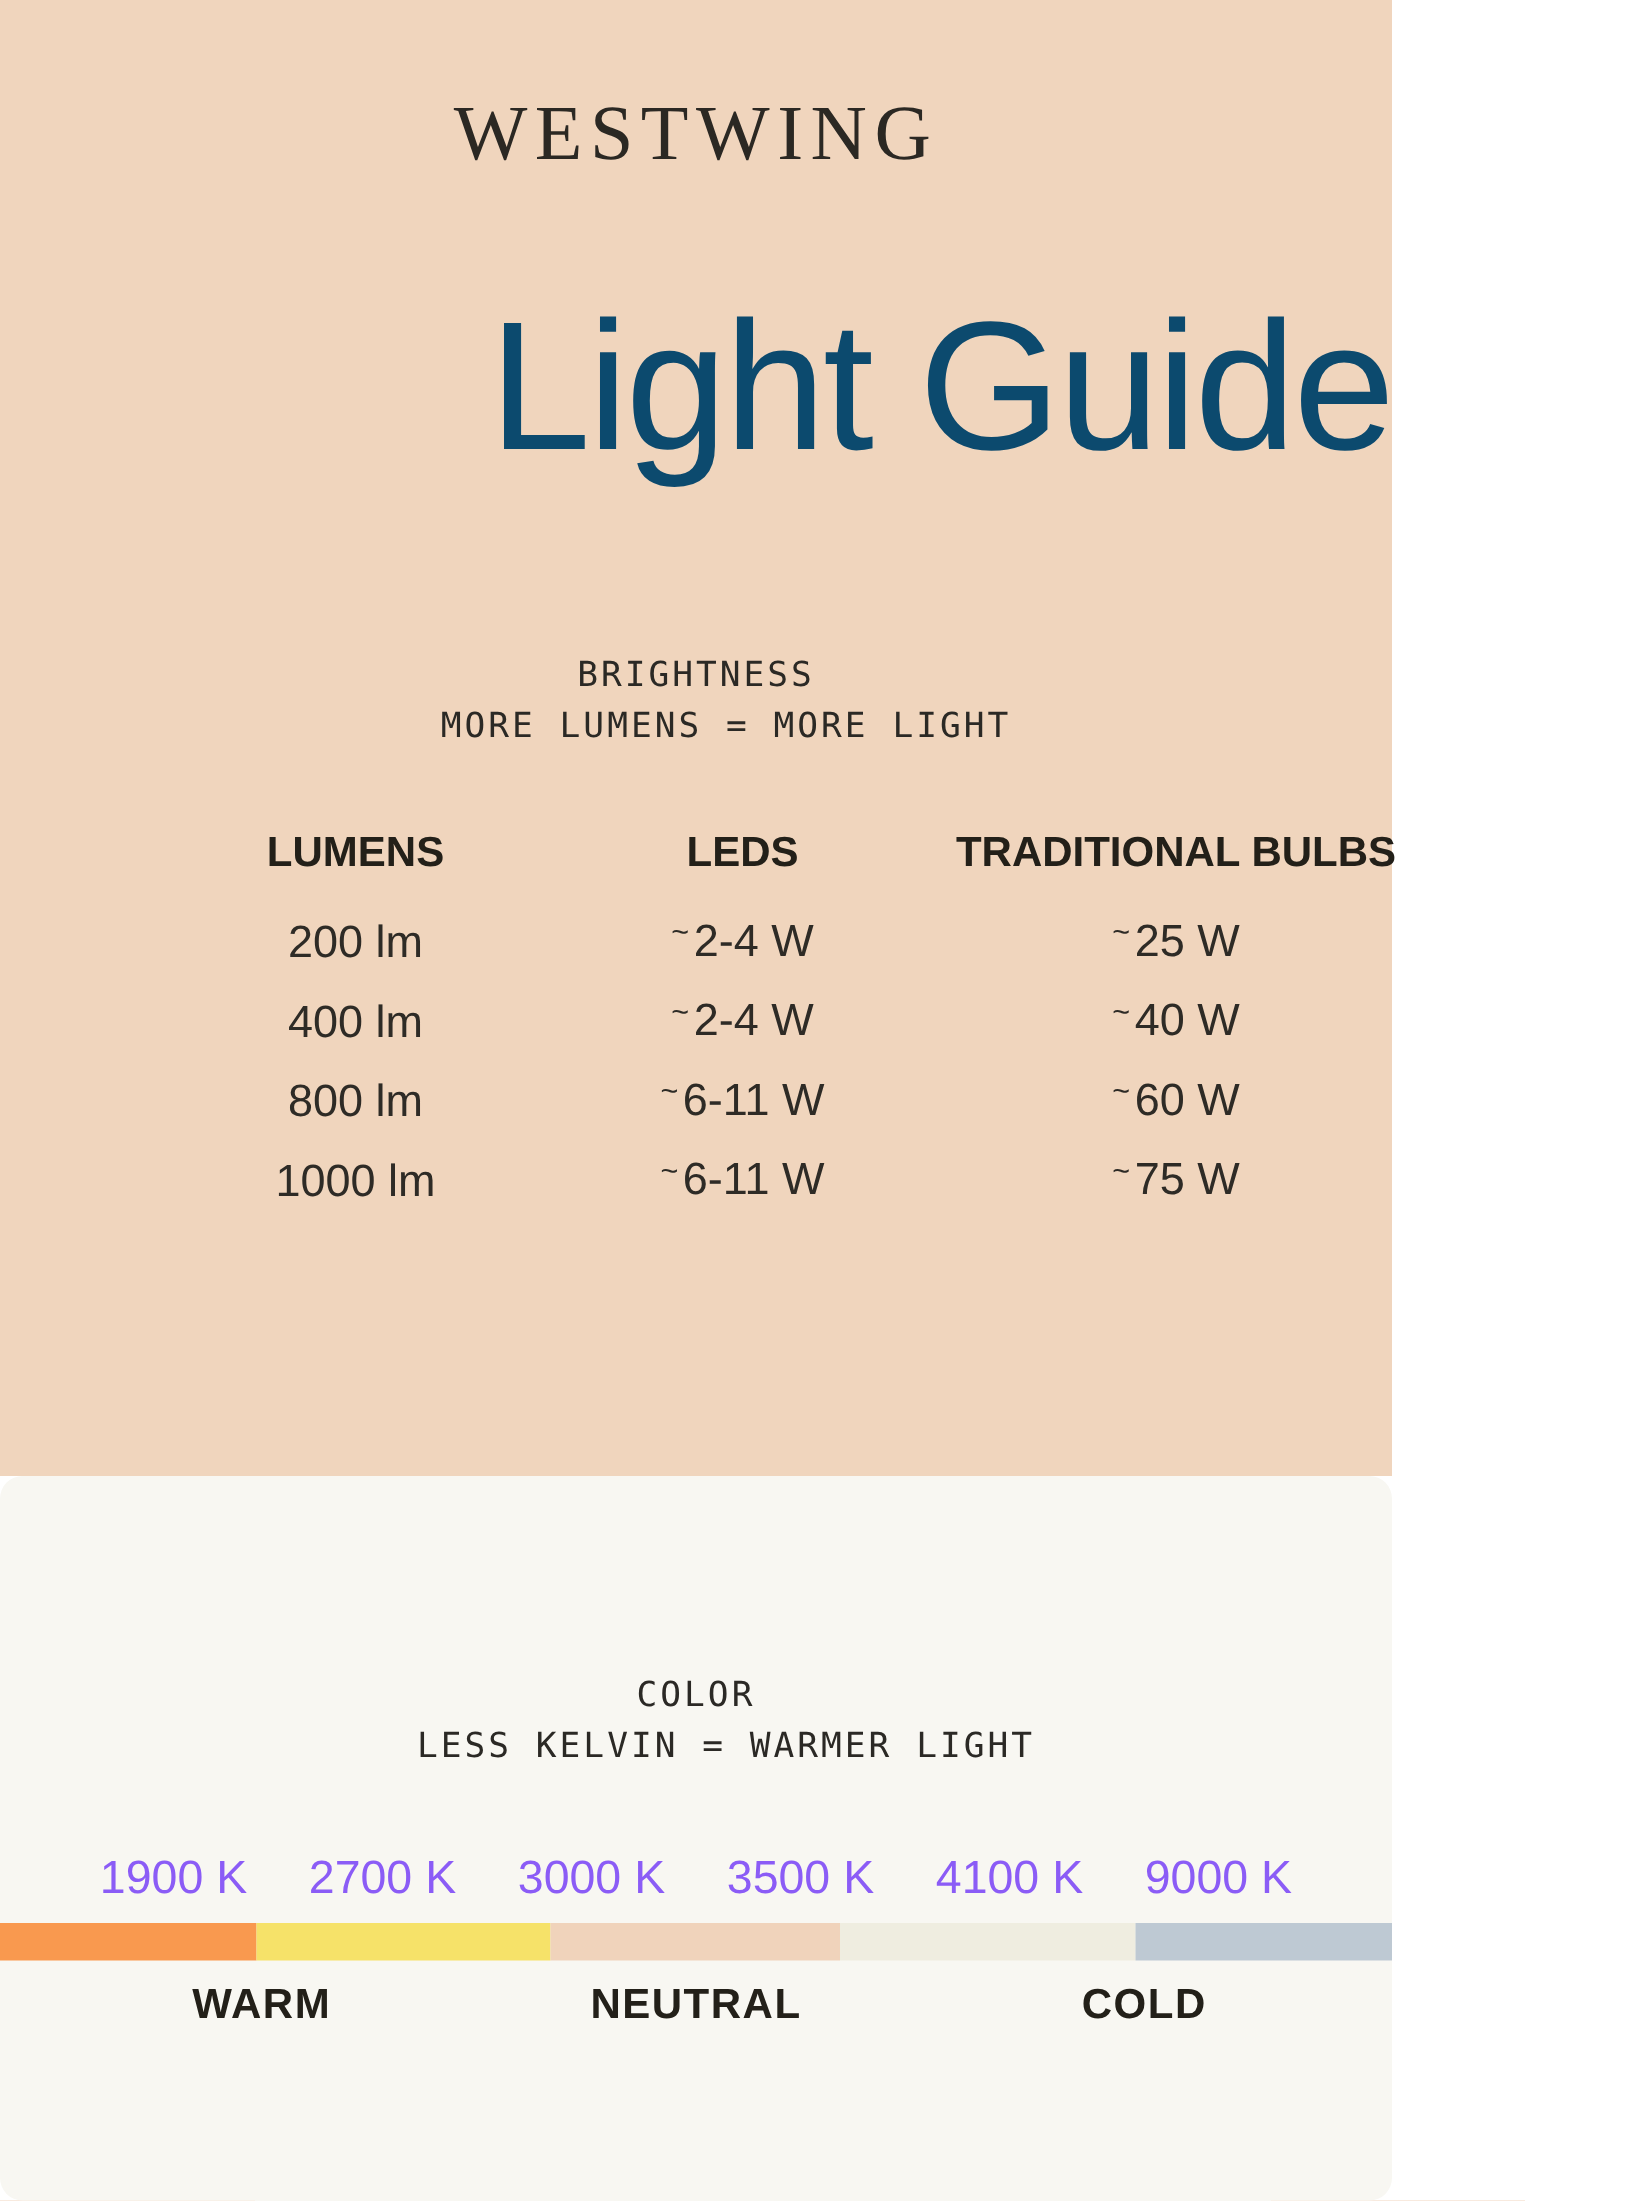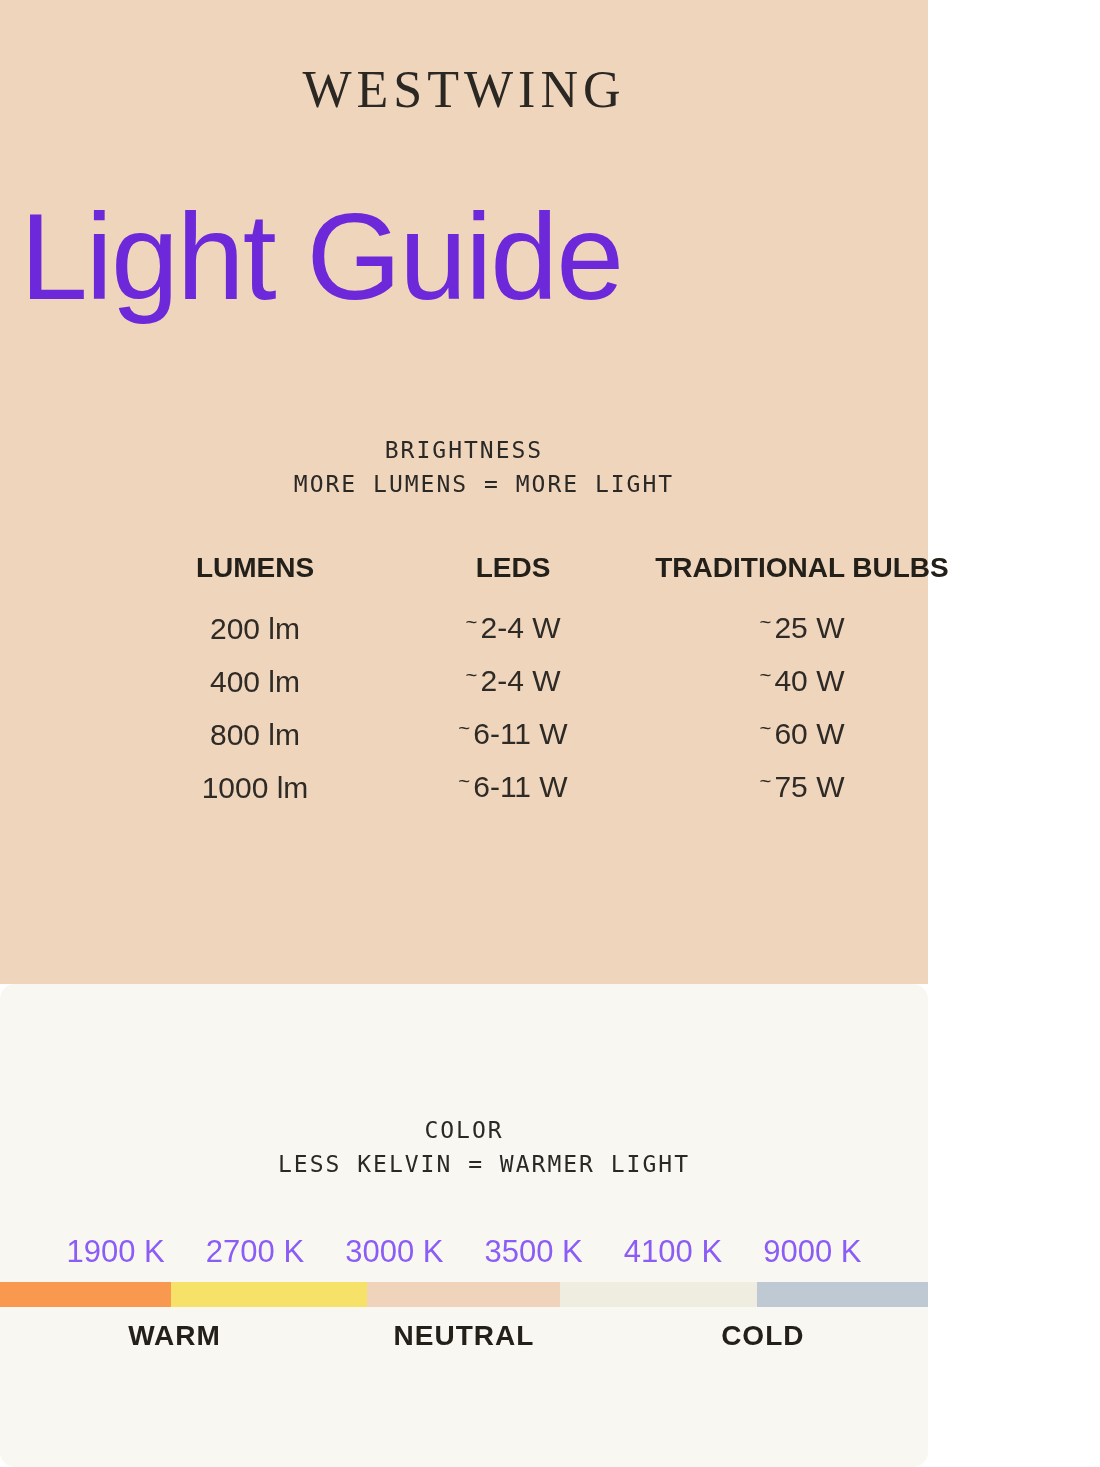--- a/index.html
+++ b/index.html
@@ -17,44 +17,43 @@
   .top-section { position: relative; width: 100%; height: 984px; }
   .brand {
     position: absolute; top: 60px; left: 0; width: 100%;
     text-align: center;
     font-family: "Liberation Serif", serif;
     font-size: 52px; letter-spacing: 5px; font-weight: 500;
     color: #2b2823;
   }
   .page-title {
     position: absolute; top: 196px; left: 0; width: 100%;
-    text-align: left;
+    text-align: right;
     font-size: 122px; font-weight: 400; letter-spacing: -2px;
-    line-height: 1; color: #6d28d9; margin-left: 20px;
+    line-height: 1; color: #0c4a6e;
   }
   .mono-block {
     position: absolute; left: 0; width: 100%;
     text-align: center;
     font-family: "DejaVu Sans Mono", monospace;
     color: #2b2925;
   }
   .mono-block .mono-line1 {
     display: block; font-size: 23px; letter-spacing: 2px; line-height: 34px; font-weight: 500;
   }
   .mono-block .mono-line2 {
     display: block; font-size: 23px; letter-spacing: 2px; line-height: 34px; font-weight: 500; padding-left: 40px;
   }
   .brightness-header { top: 433px; }
 
   .lumens-table { position: absolute; top: 545px; left: 0; width: 100%; }
   .table-head, .table-row {
     display: grid;
     grid-template-columns: 258px 258px 320px;
     padding-left: 108px;
-    margin-left: 18px;
   }
   .table-head { height: 45px; align-items: center; margin-bottom: 12px; }
   .table-head .col-header {
     text-align: center; font-weight: bold; font-size: 28px; color: #232019;
   }
   .table-row { height: 53px; align-items: center; }
   .table-row .cell { text-align: center; font-size: 30px; color: #2e2b26; }
   .tilde { font-size: 0.68em; vertical-align: 0.45em; margin-right: 3px; display: inline-block; }
 
   

